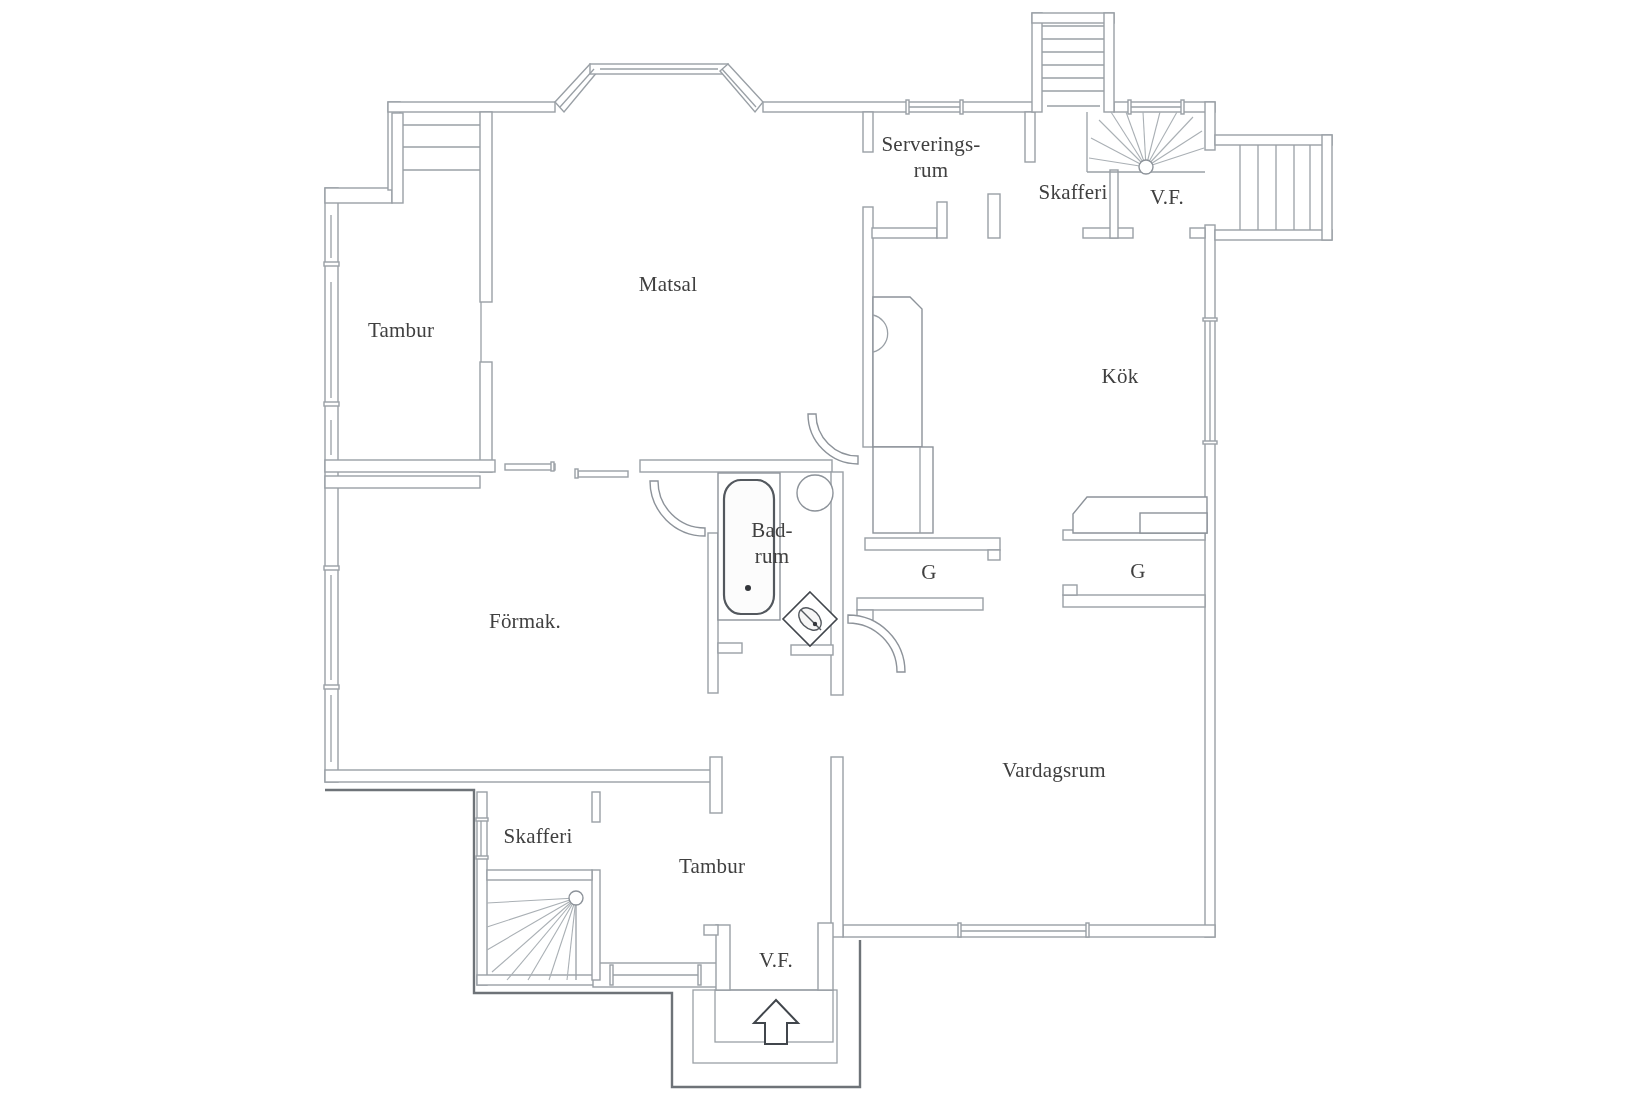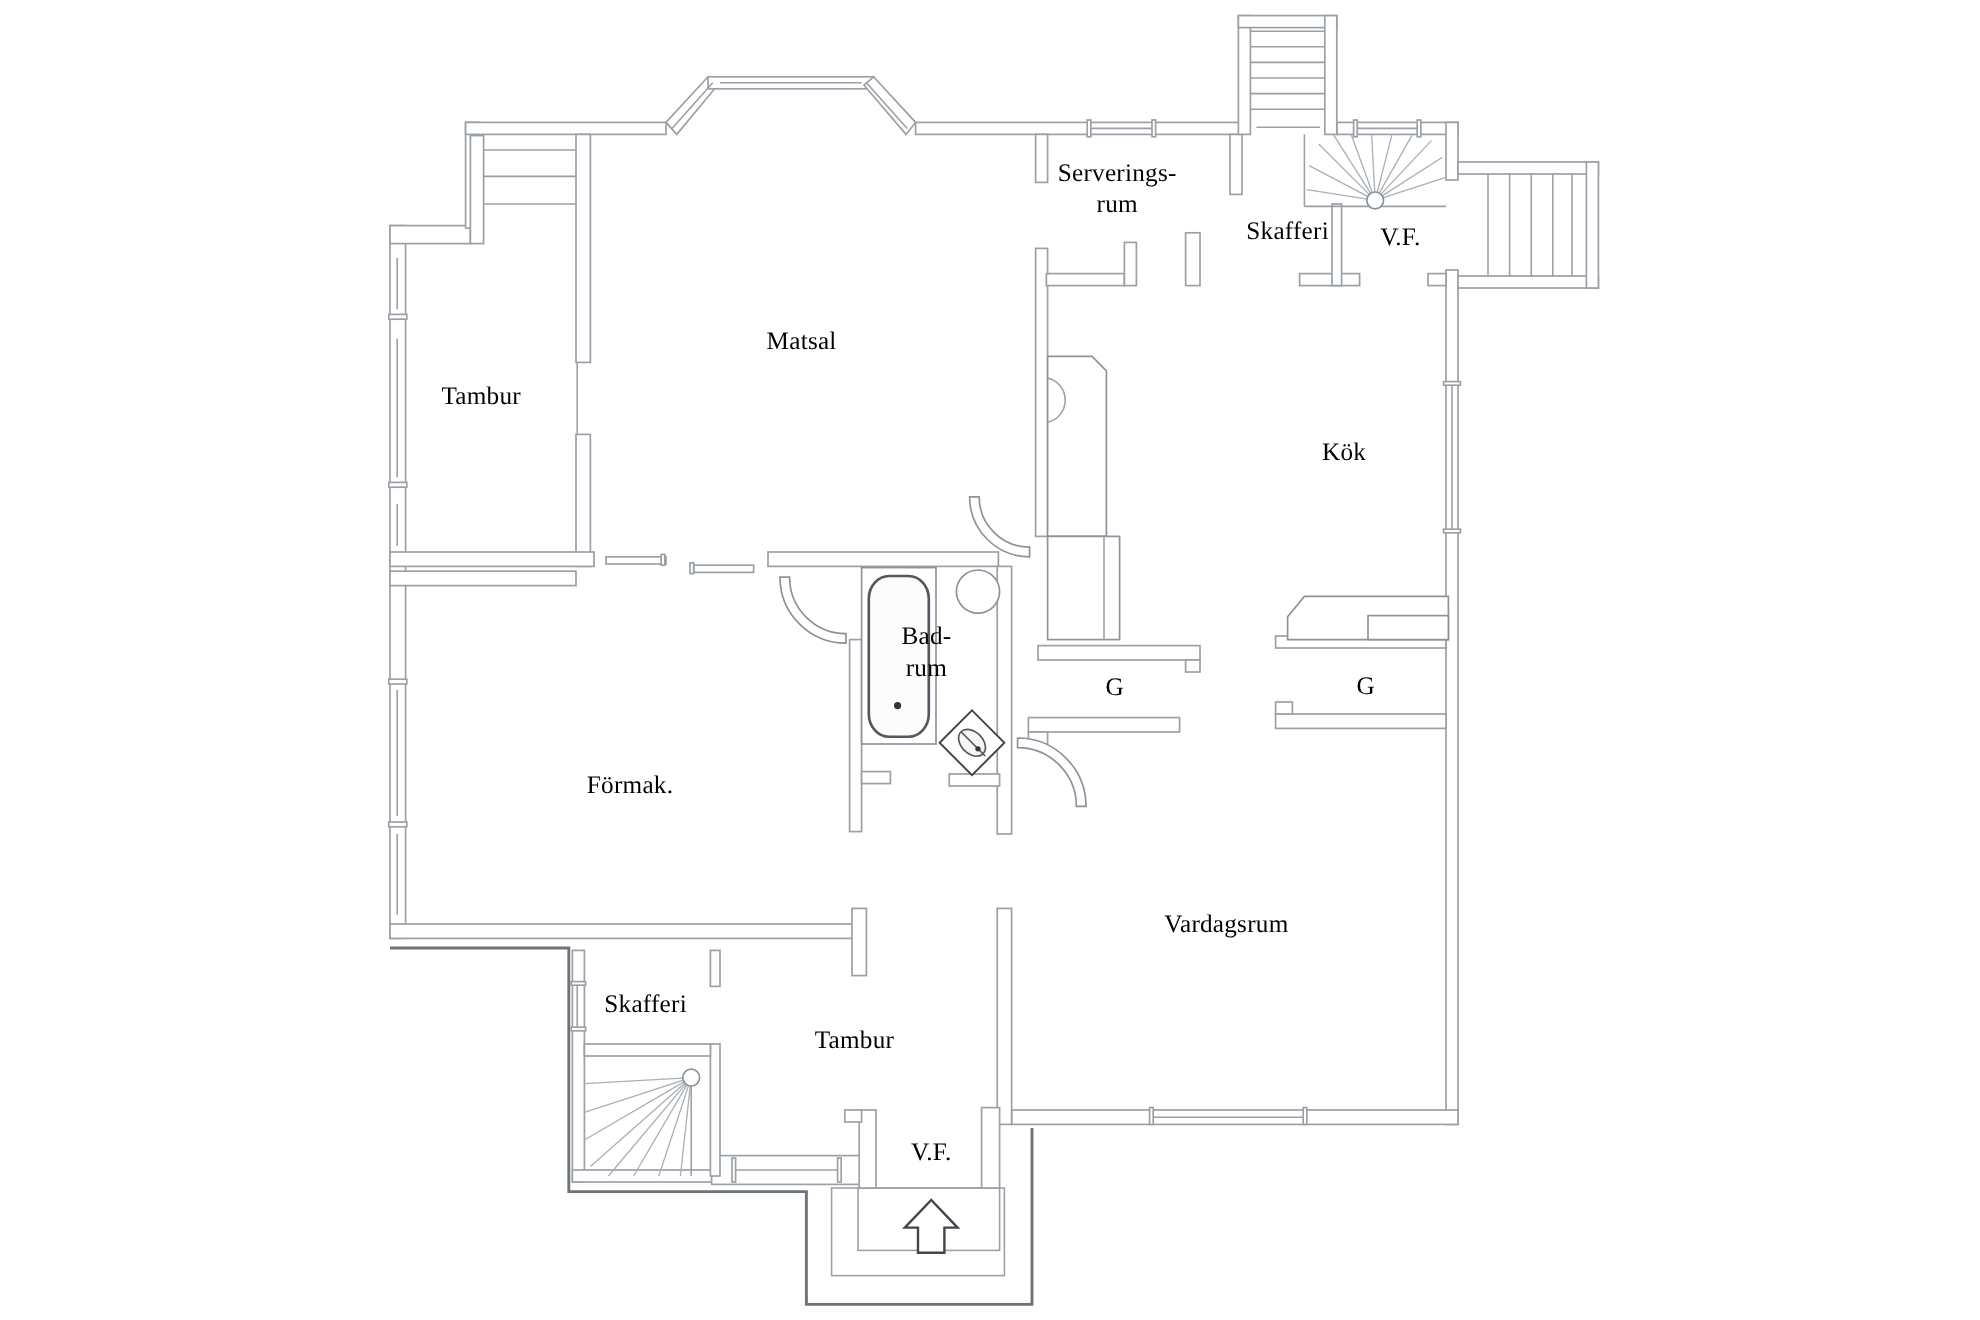--- a/index.html
+++ b/index.html
@@ -7,21 +7,21 @@
         font-family:"Liberation Serif","DejaVu Serif",serif;}
   svg{position:absolute;left:0;top:0;}
   
   .w{fill:#ffffff;stroke:#9aa0a6;stroke-width:1.4;}
   .ln{stroke:#9aa0a6;stroke-width:1.3;fill:none;}
   .thin{stroke:#aab0b5;stroke-width:1.1;fill:none;}
   .dk{stroke:#6e7378;stroke-width:2.4;fill:none;}
   .fx{fill:#ffffff;stroke:#8d939a;stroke-width:1.4;}
   .tub{fill:#fcfcfc;stroke:#53585e;stroke-width:2.2;}
   .dark{fill:#ffffff;stroke:#41464c;stroke-width:2;}
-  .label{position:absolute;transform:translate(-50%,-50%);color:#000000;
+  .label{position:absolute;transform:translate(-50%,-50%);color:#404040;
          font-size:21px;line-height:26px;text-align:center;white-space:pre-line;
          letter-spacing:.2px;}
 </style>
 </head>
 <body>
 
 <div class="page">
 
   <svg width="1650" height="1100" viewBox="0 0 1650 1100">
 
@@ -229,18 +229,18 @@
   <div class="label" style="left:668px;top:284px">Matsal</div>
   <div class="label" style="left:931px;top:157px">Serverings-
 rum</div>
   <div class="label" style="left:1073px;top:192px">Skafferi</div>
   <div class="label" style="left:1167px;top:197px">V.F.</div>
   <div class="label" style="left:1120px;top:376px">Kök</div>
   <div class="label" style="left:772px;top:543px">Bad-
 rum</div>
   <div class="label" style="left:929px;top:572px">G</div>
   <div class="label" style="left:1138px;top:571px">G</div>
-  <div class="label" style="left:525px;top:654px">Förmak.</div>
-  <div class="label" style="left:1022px;top:770px">Vardagsrum</div>
+  <div class="label" style="left:525px;top:621px">Förmak.</div>
+  <div class="label" style="left:1054px;top:770px">Vardagsrum</div>
   <div class="label" style="left:538px;top:836px">Skafferi</div>
   <div class="label" style="left:712px;top:866px">Tambur</div>
   <div class="label" style="left:776px;top:960px">V.F.</div>
 </div>
 
 </body></html>

